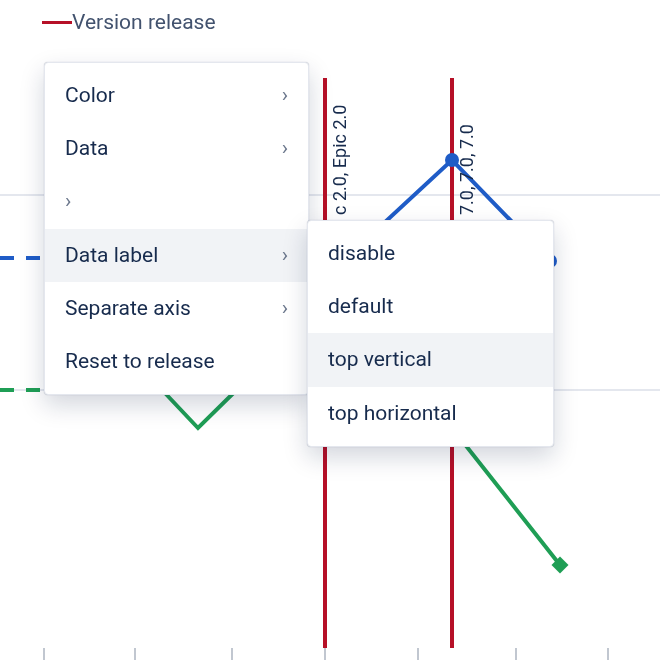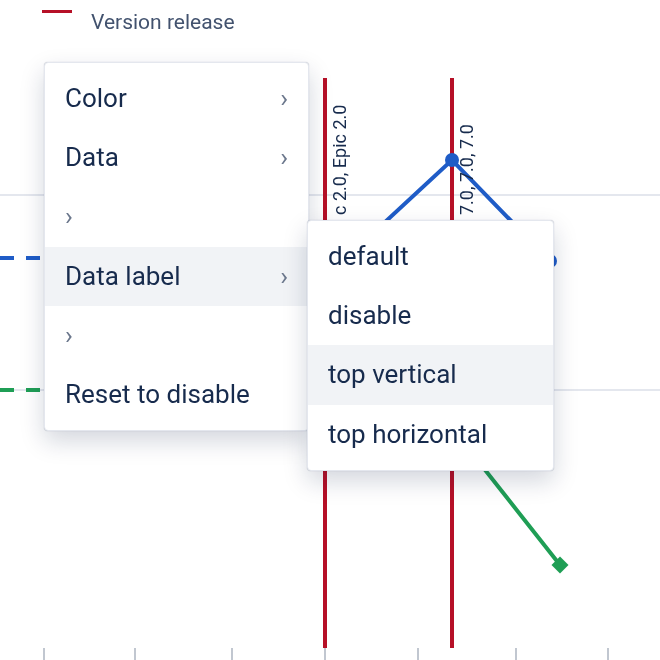--- a/index.html
+++ b/index.html
@@ -19,22 +19,22 @@
   svg.chart-bg {
     position: absolute;
     left: 0;
     top: 0;
   }
   .legend {
     position: absolute;
     top: 10px;
     left: 42px;
     display: flex;
-    align-items: flex-start;
-    gap: 19px;
+    align-items: center;
+    gap: 0;
     font-size: 21px;
     color: #42526e;
   }
   .legend-line {
     display: inline-block;
     width: 30px;
     height: 3px;
     background: #b61027;
   }
   .release-label {
@@ -44,21 +44,21 @@
     font-size: 18px;
     color: #172b4d;
     white-space: nowrap;
   }
   .menu {
     position: absolute;
     background: #fff;
     border: 1px solid #e4e7ee;
     border-radius: 4px;
     box-shadow: 0 10px 24px rgba(9,30,66,0.18), 0 0 1px rgba(9,30,66,0.3);
-    font-size: 26px;
+    font-size: 21px;
     color: #172b4d;
     padding: 6px 0;
   }
   .menu.main {
     top: 62px;
     left: 44px;
     width: 263px;
   }
   .menu.sub {
     top: 220px;
@@ -142,33 +142,34 @@
         <span class="chevron">›</span>
       </div>
       <div class="menu-item">
         <span class="chevron">›</span>
       </div>
       <div class="menu-item highlight">
         <span>Data label</span>
         <span class="chevron">›</span>
       </div>
       <div class="menu-item">
+        <span>Separate axis</span>
         <span class="chevron">›</span>
       </div>
       <div class="menu-item">
-        <span>Reset to disable</span>
+        <span>Reset to release</span>
       </div>
     </div>
 
   <div class="menu sub" id="sub-menu">
       <div class="menu-item">
-        <span>default</span>
+        <span>disable</span>
       </div>
       <div class="menu-item">
-        <span>disable</span>
+        <span>default</span>
       </div>
       <div class="menu-item highlight">
         <span>top vertical</span>
       </div>
       <div class="menu-item">
         <span>top horizontal</span>
       </div>
     </div>
 
 </div>

